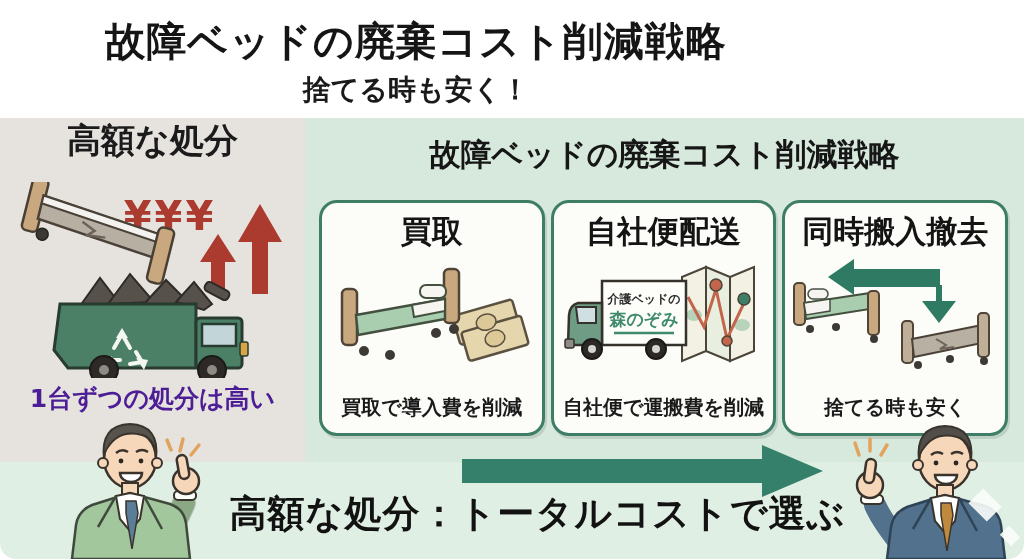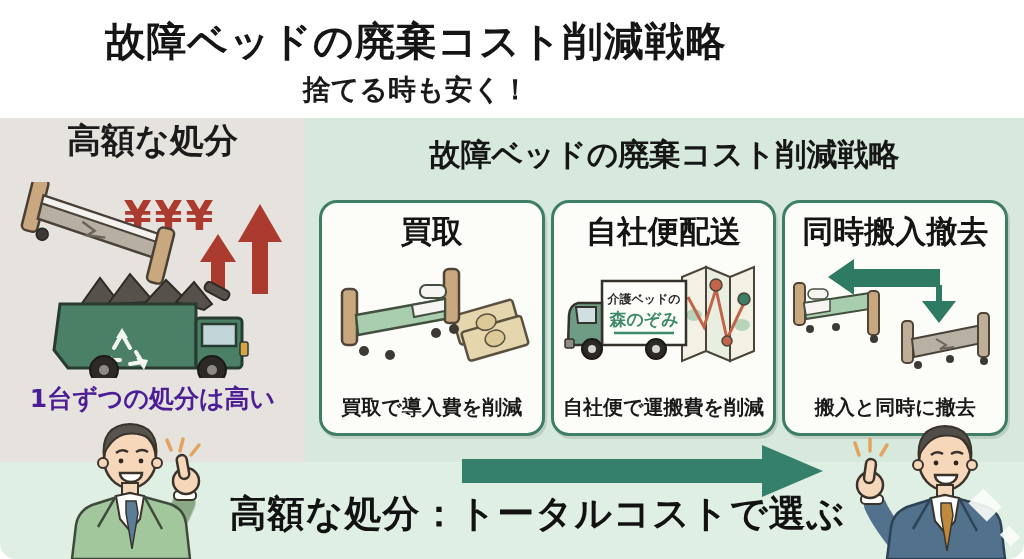--- a/index.html
+++ b/index.html
@@ -181,21 +181,21 @@
               <rect x="112" y="66" width="11" height="42" rx="4" fill="#bfae98" stroke="#4f4436" stroke-width="2"></rect>
               <polygon points="122,84 192,70 192,88 124,102" fill="#b9b0a4" stroke="#4a4239" stroke-width="2"></polygon>
               <polyline points="146,84 156,90 150,94 164,92" fill="none" stroke="#6b635a" stroke-width="2"></polyline>
               <rect x="188" y="58" width="11" height="44" rx="4" fill="#bfae98" stroke="#4f4436" stroke-width="2"></rect>
               <circle cx="128" cy="110" r="4" fill="#3d3a35"></circle>
               <circle cx="160" cy="104" r="4" fill="#3d3a35"></circle>
               <circle cx="194" cy="106" r="4" fill="#3d3a35"></circle>
             </g>
           </svg>
         </div>
-        <div class="card-caption">搬入と同時に撤去</div>
+        <div class="card-caption">捨てる時も安く</div>
       </div>
 
     </div>
   </div>
 
   <div class="footer-strip"></div>
 
   <svg class="flow-arrow" width="362" height="54" viewBox="0 0 362 54">
     <polygon points="0,15 300,15 300,1 361,27 300,53 300,39 0,39" fill="#35806a"></polygon>
   </svg>

